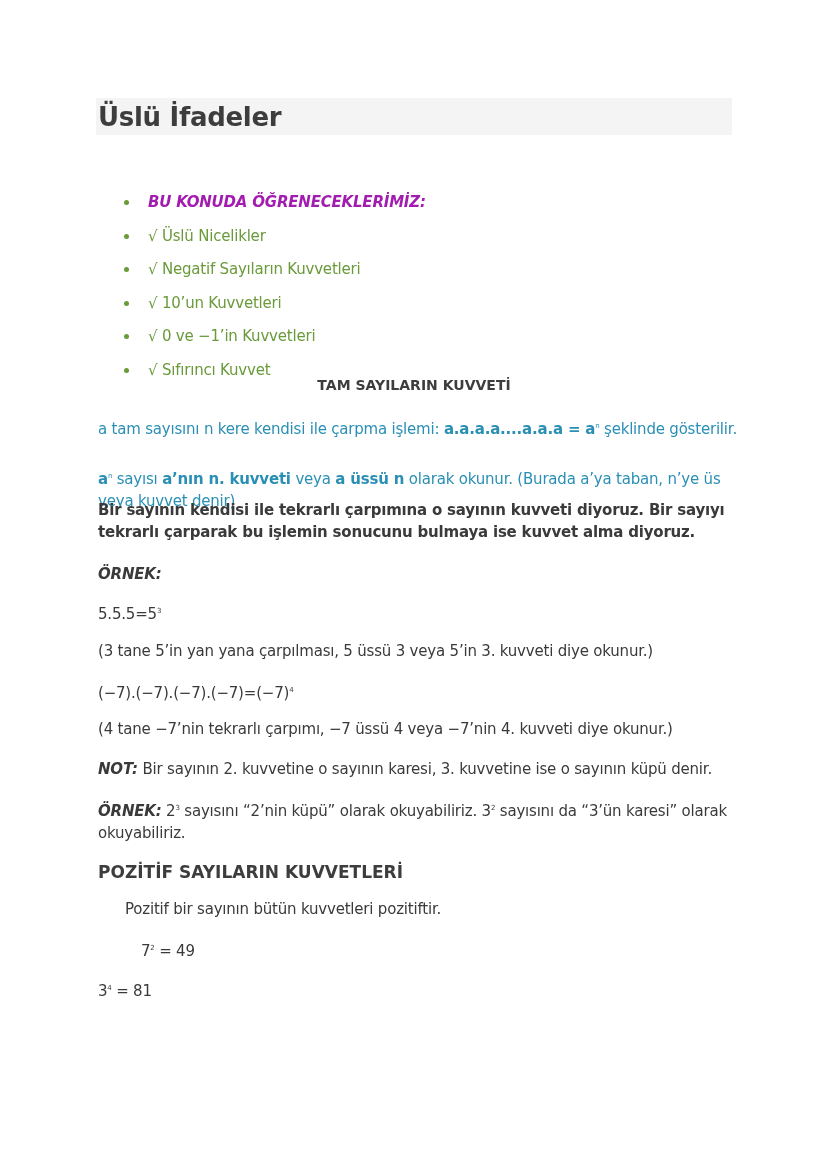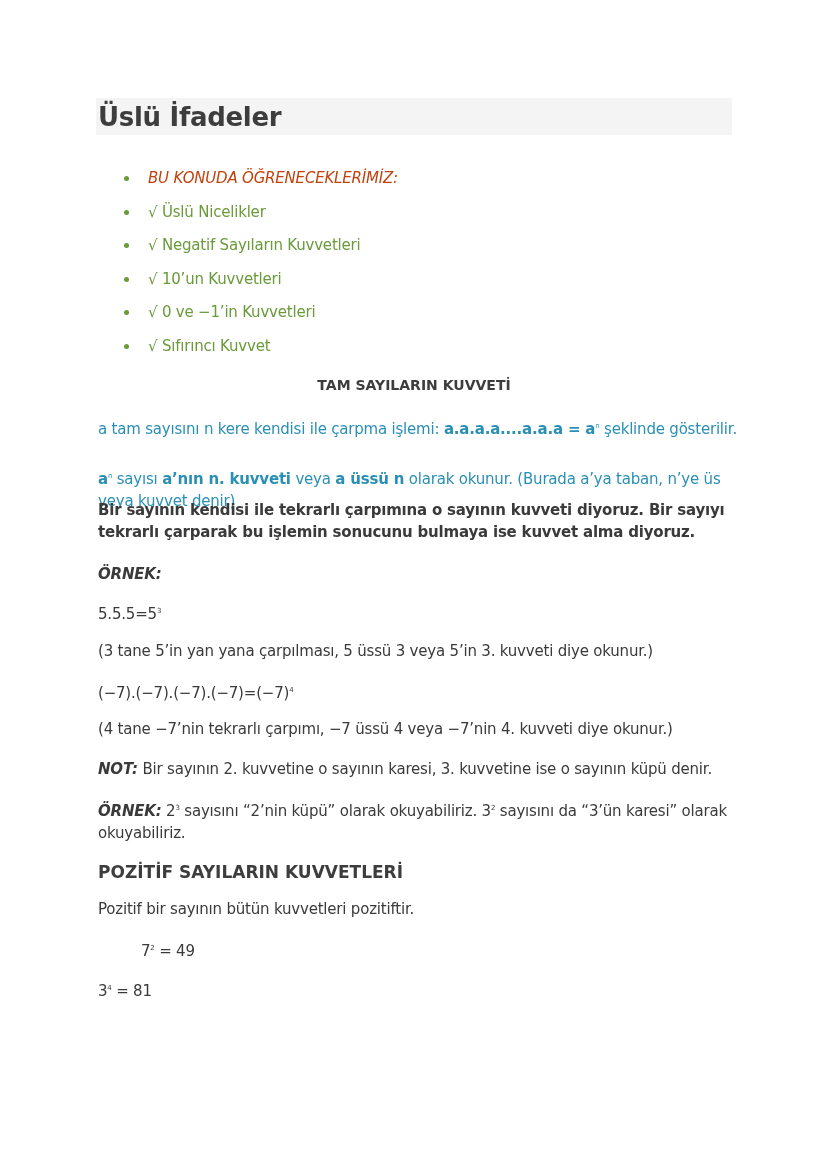--- a/index.html
+++ b/index.html
@@ -20,21 +20,21 @@
     }
     .learn-list { position: absolute; left: 120px; top: 166px; margin: 0; padding: 0; list-style: none; }
     .learn-list li {
       position: relative; height: 33.5px; line-height: 24px;
       font-size: 15px; color: #6a9a3a; padding-left: 28px; letter-spacing: -0.2px;
     }
     .learn-list li .bullet {
       position: absolute; left: 4px; top: 10px; width: 5px; height: 5px; border-radius: 50%;
       background: #6a9a3a;
     }
-    .learn-list li.heading { font-weight: normal; font-style: italic; color: #c2410c; }
+    .learn-list li.heading { font-weight: bold; font-style: italic; color: #a21caf; margin-top: 24px; }
     .h-center {
       position: absolute; left: 0; width: 828px; top: 377px; text-align: center;
       font-size: 14px; font-weight: bold; color: #3d3d3d; margin: 0;
     }
     .p { position: absolute; left: 98px; margin: 0; font-size: 15px; line-height: 22px; letter-spacing: -0.2px; width: 640px; }
     .blue { color: #2a8fb4; }
     .dark { color: #3a3a3a; }
     b { font-weight: bold; }
     sup.s { font-size: 7px; vertical-align: 6px; }
     .h-left {
@@ -79,18 +79,18 @@
   <p class="p dark" style="top:679px;"><span>(−7).(−7).(−7).(−7)=(−7)</span><sup class="s">4</sup></p>
 
   <p class="p dark" style="top:718px;">(4 tane −7’nin tekrarlı çarpımı, −7 üssü 4 veya −7’nin 4. kuvveti diye okunur.)</p>
 
   <p class="p dark" style="top:758px;"><b><i>NOT:</i></b><span> Bir sayının 2. kuvvetine o sayının karesi, 3. kuvvetine ise o sayının küpü denir.</span></p>
 
   <p class="p dark" style="top:797px;"><b><i>ÖRNEK:</i></b><span> 2</span><sup class="s">3</sup><span> sayısını “2’nin küpü” olarak okuyabiliriz. 3</span><sup class="s">2</sup><span> sayısını da “3’ün karesi” olarak okuyabiliriz.</span></p>
 
   <h3 class="h-left">POZİTİF SAYILARIN KUVVETLERİ</h3>
 
-  <p class="p dark" style="top:898px;">Pozitif bir sayının bütün kuvvetleri pozitiftir.</p>
+  <p class="p dark" style="top:898px;margin-left:27px;">Pozitif bir sayının bütün kuvvetleri pozitiftir.</p>
 
   <p class="p dark" style="top:937px;margin-left:43px;"><span>7</span><sup class="s">2</sup><span> = 49</span></p>
 
   <p class="p dark" style="top:977px;"><span>3</span><sup class="s">4</sup><span> = 81</span></p>
 </div>
 
 </body></html>

